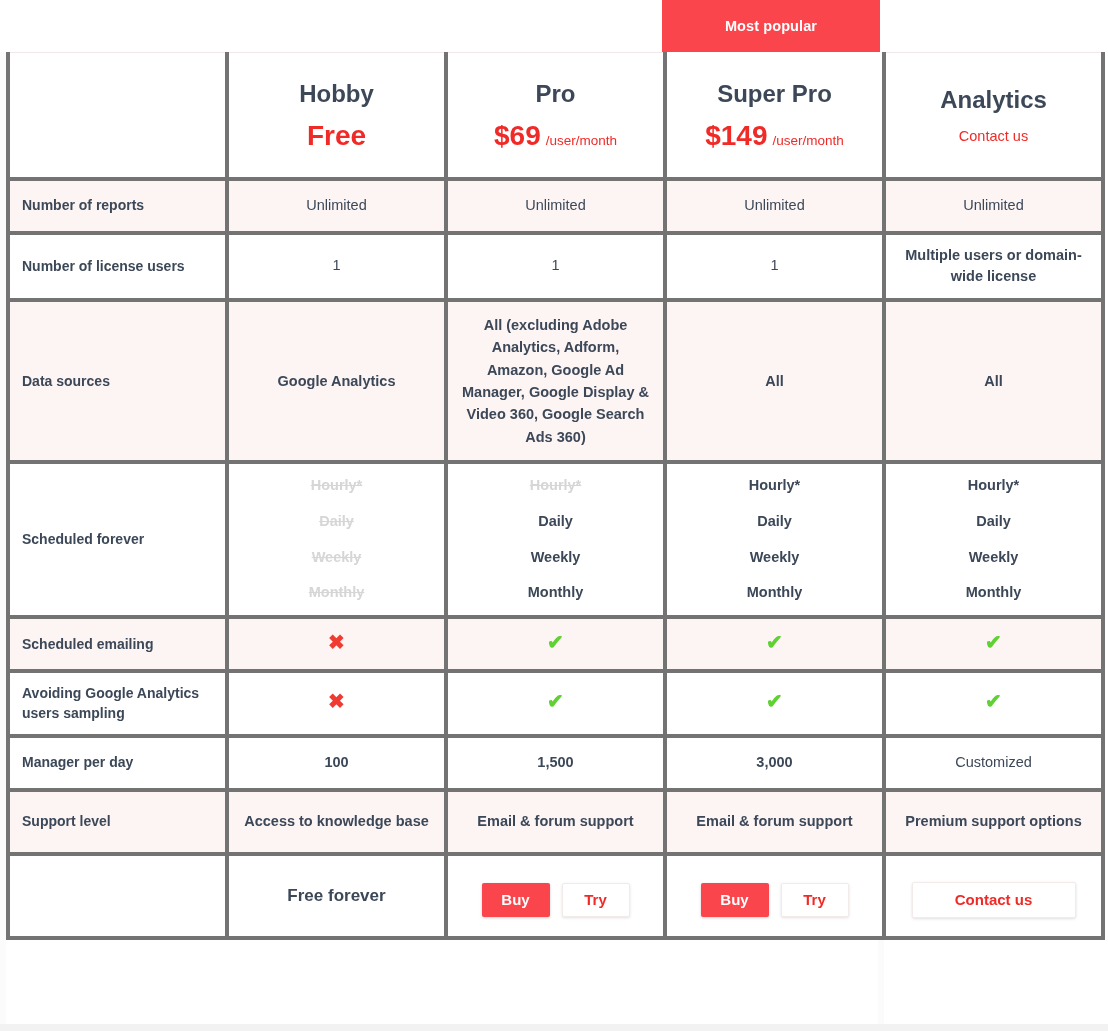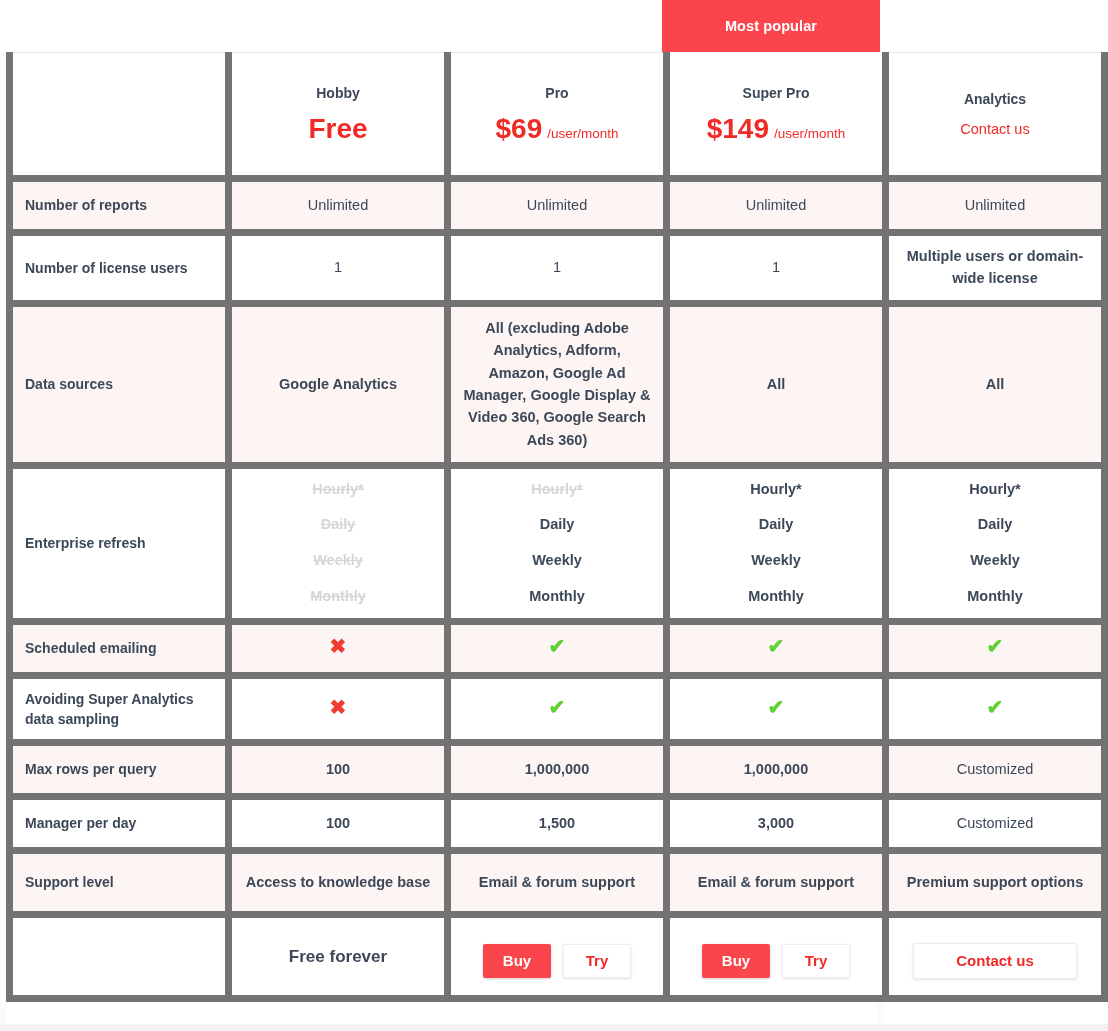--- a/index.html
+++ b/index.html
@@ -49,21 +49,21 @@
   
   table.pricing {
     position: absolute;
     left: 6px;
     top: 52px;
     width: 1096px;
     border-collapse: collapse;
     table-layout: fixed;
   }
   table.pricing td {
-    border: 7px solid #737373;
+    border: 4px solid #737373;
     vertical-align: middle;
     padding: 10px 12px;
     box-sizing: border-box;
   }
 
   col.c-label   { width: 219px; }
   col.c-plan    { width: 219px; }
 
   
   tr.band td { background: #fdf5f4; }
@@ -79,21 +79,21 @@
   tr.head td {
     background: #ffffff;
     height: 126px;
     text-align: center;
     border-top: 1px solid #f0e8e8;
   }
   tr.head td.hl {
     border-top: none;
   }
   .plan-name {
-    font-size: 14px;
+    font-size: 24px;
     font-weight: bold;
     color: #3c4858;
     margin-bottom: 14px;
   }
   .price-line {
     white-space: nowrap;
     line-height: 1;
   }
   .price-amt {
     font-size: 28px;
@@ -321,21 +321,21 @@
         </td>
         <td class="val hl">
           <div class="ds-text">All</div>
         </td>
         <td class="val">
           <div class="ds-text">All</div>
         </td>
       </tr>
 
       <tr class="plain" style="height:155px">
-        <td class="label">Enterprise refresh</td>
+        <td class="label">Scheduled forever</td>
         <td class="val">
           <div class="refresh-list">
               <span class="off">Hourly*</span>
               <span class="off">Daily</span>
               <span class="off">Weekly</span>
               <span class="off">Monthly</span>
             </div>
         </td>
         <td class="val">
           <div class="refresh-list">
@@ -365,34 +365,27 @@
 
       <tr class="band row-h-sm">
         <td class="label">Scheduled emailing</td>
         <td class="val"><span class="mark no">✖</span></td>
         <td class="val"><span class="mark yes">✔</span></td>
         <td class="val hl"><span class="mark yes">✔</span></td>
         <td class="val"><span class="mark yes">✔</span></td>
       </tr>
 
       <tr class="plain row-h-md">
-        <td class="label">Avoiding Super Analytics data sampling</td>
+        <td class="label">Avoiding Google Analytics users sampling</td>
         <td class="val"><span class="mark no">✖</span></td>
         <td class="val"><span class="mark yes">✔</span></td>
         <td class="val hl"><span class="mark yes">✔</span></td>
         <td class="val"><span class="mark yes">✔</span></td>
       </tr>
 
-      <tr class="band row-h-sm">
-        <td class="label">Max rows per query</td>
-        <td class="val strong">100</td>
-        <td class="val strong">1,000,000</td>
-        <td class="val strong hl">1,000,000</td>
-        <td class="val">Customized</td>
-      </tr>
 
       <tr class="plain row-h-sm">
         <td class="label">Manager per day</td>
         <td class="val strong">100</td>
         <td class="val strong">1,500</td>
         <td class="val strong hl">3,000</td>
         <td class="val">Customized</td>
       </tr>
 
       <tr class="band row-h-md">

